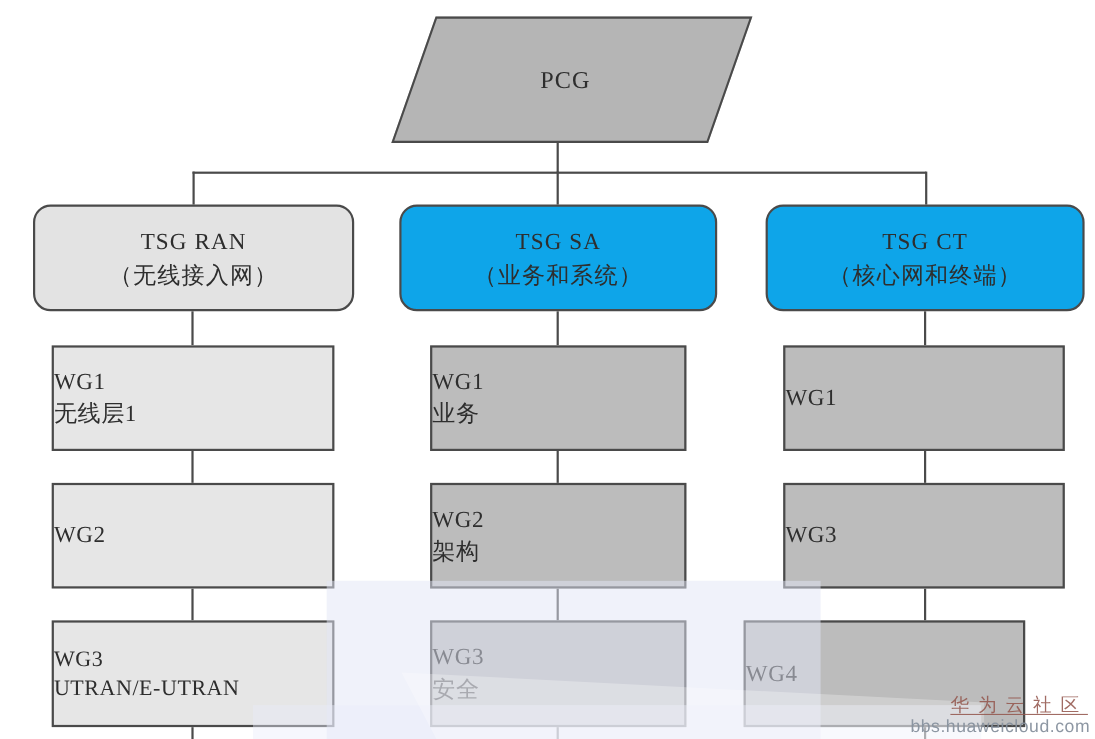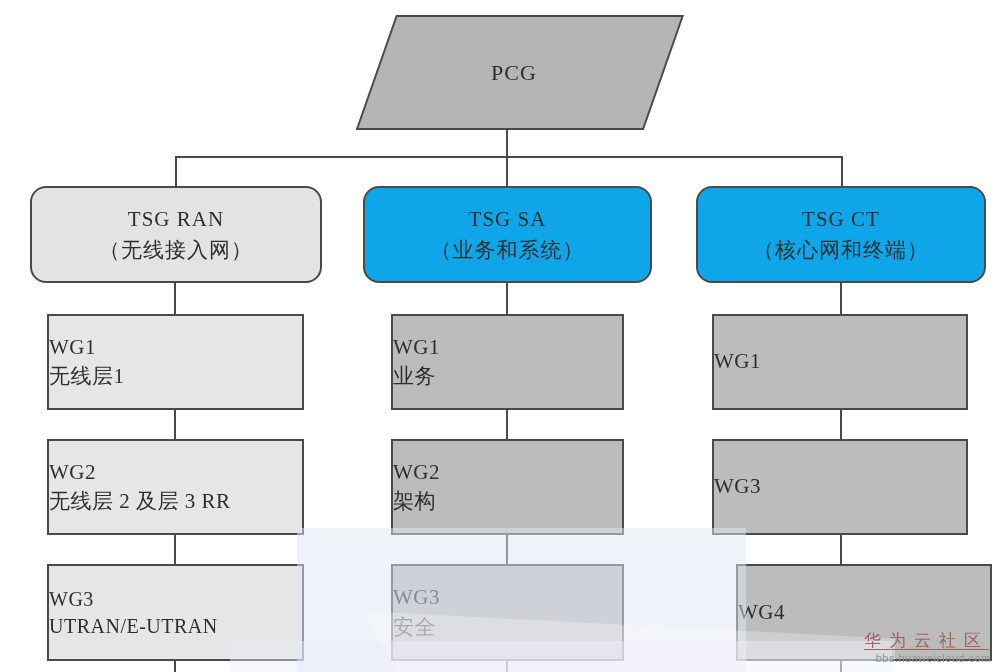--- a/index.html
+++ b/index.html
@@ -54,21 +54,21 @@
     clip-path:polygon(0 18%,100% 55%,100% 100%,6% 100%);
   }
   .wm-cn{
     position:absolute;right:6px;top:629px;pointer-events:none;
     font-size:17px;letter-spacing:8px;color:rgba(148,88,78,0.88);
     text-decoration:underline;text-underline-offset:3px;white-space:nowrap;
     font-family:Liberation Sans, sans-serif;
   }
   .wm-url{
     position:absolute;right:4px;top:652px;pointer-events:none;
-    font-size:11px;color:rgba(135,145,158,0.95);letter-spacing:0.5px;
+    font-size:16px;color:rgba(135,145,158,0.95);letter-spacing:0.5px;
     font-family:"Liberation Sans","DejaVu Sans",sans-serif;
   }
 </style>
 </head>
 <body>
 
 <div class="stage">
 
   <div class="pcg"></div>
   <div class="pcg-text">
@@ -116,39 +116,38 @@
   <div class="wg dark" style="left:391px;top:314px;width:233px;height:96px;">
     <span>WG1</span>
     <span>业务</span>
   </div>
   <div class="wg dark" style="left:712px;top:314px;width:256px;height:96px;">
     <span>WG1</span>
   </div>
 
   <div class="wg light" style="left:47px;top:439px;width:257px;height:96px;">
     <span>WG2</span>
-    <span>无线层 2 及层 3 RR</span>
   </div>
   <div class="wg dark" style="left:391px;top:439px;width:233px;height:96px;">
     <span>WG2</span>
     <span>架构</span>
   </div>
   <div class="wg dark" style="left:712px;top:439px;width:256px;height:96px;">
     <span>WG3</span>
   </div>
 
   <div class="wg light three" style="left:47px;top:564px;width:257px;height:97px;">
     <span>WG3</span>
     <span>UTRAN/E-UTRAN</span>
   </div>
   <div class="wg dark" style="left:391px;top:564px;width:233px;height:97px;">
     <span>WG3</span>
     <span>安全</span>
   </div>
-  <div class="wg dark" style="left:736px;top:564px;width:256px;height:97px;">
+  <div class="wg dark" style="left:676px;top:564px;width:256px;height:97px;">
     <span>WG4</span>
   </div>
 
   <div class="wm-rect wm-big"></div>
   <div class="wm-rect wm-strip"></div>
   <div class="wm-rect wm-diag"></div>
 
   <div class="wm-cn">华为云社区</div>
   <div class="wm-url">bbs.huaweicloud.com</div>
 

